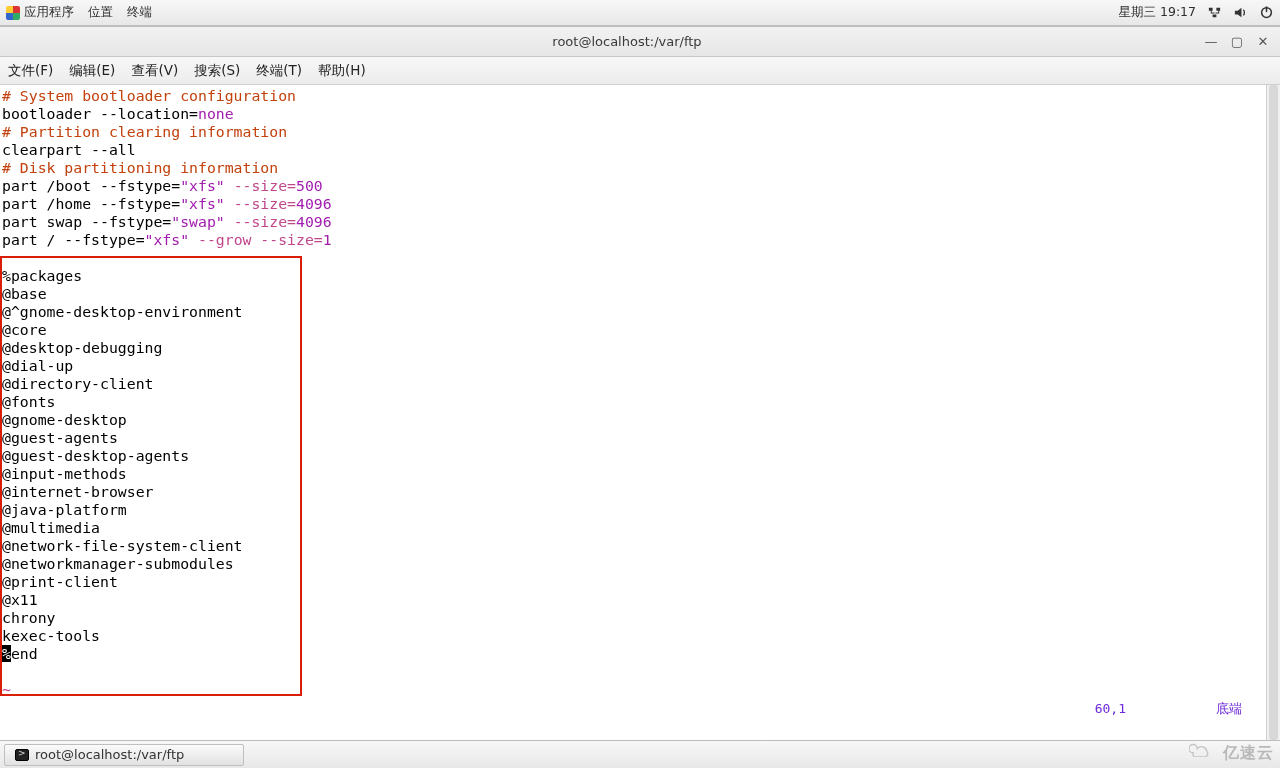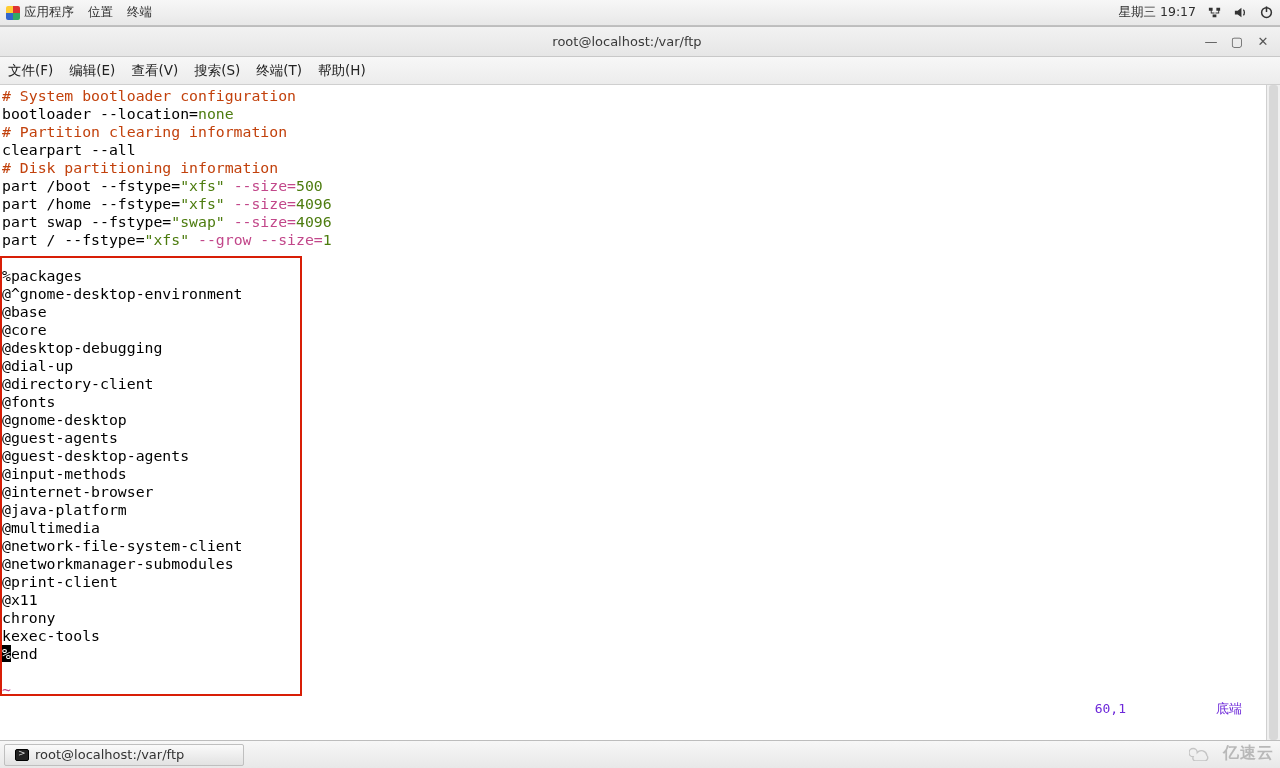--- a/index.html
+++ b/index.html
@@ -21,32 +21,32 @@
 .titlebar .win-btns { display: flex; gap: 12px; padding: 0 10px; font-size: 13px; color: #555; }
 .titlebar .win-btns span { cursor: pointer; width: 14px; text-align: center; }
 .menubar { height: 28px; background: linear-gradient(#f7f7f7,#ececec); border-bottom: 1px solid #cfcfcf; display: flex; align-items: center; gap: 16px; padding: 0 8px; font-size: 13.5px; color: #222; }
 .menubar .mi { cursor: pointer; }
 
 
 .term { flex: 1; background: #ffffff; position: relative; font-family: "DejaVu Sans Mono","Noto Sans Mono","Liberation Mono",monospace; font-size: 14.8px; line-height: 18px; color: #000; padding: 2px 2px 0 2px; overflow: hidden; }
 .term .scrollbar { position: absolute; right: 0; top: 0; bottom: 0; width: 14px; background: #f0f0f0; border-left: 1px solid #d0d0d0; }
 .term .scrollbar .thumb { position: absolute; left: 2px; right: 2px; top: 0; height: 100%; background: #d8d8d8; border-radius: 3px; }
 .blue { color: #c2410c; }
-.red  { color: #4d7c0f; }
+.red  { color: #a21caf; }
 .pink { color: #c2478a; }
 .cur  { background: #000; color: #fff; }
 .pkgbox { border: 2px solid #d81e06; position: absolute; left: 0; top: 171px; width: 302px; height: 440px; pointer-events: none; }
 .statusline { position: absolute; left: 0; right: 14px; bottom: 22px; display: flex; justify-content: flex-end; gap: 90px; padding-right: 24px; font-family: inherit; font-size: 13px; color: #6d28d9; }
 
 
 .taskbar { position: absolute; left: 0; right: 0; bottom: 0; height: 28px; background: linear-gradient(#f7f7f7,#e8e8e8); border-top: 1px solid #bdbdbd; display: flex; align-items: center; font-size: 13px; color: #333; }
 .taskbar .item { display: flex; align-items: center; gap: 6px; padding: 2px 10px; margin-left: 4px; background: linear-gradient(#fafafa,#e2e2e2); border: 1px solid #bfbfbf; border-radius: 2px; height: 22px; min-width: 240px; }
 .taskbar .term-ico { width: 14px; height: 12px; background: #222; border: 1px solid #000; border-radius: 2px; position: relative; }
 .taskbar .term-ico::after { content: ">"; color: #ddd; font-size: 9px; position: absolute; left: 2px; top: -2px; }
-.watermark { position: absolute; right: 6px; bottom: 4px; font-size: 16px; color: #b8b8b8; font-weight: 600; letter-spacing: 1px; display: flex; align-items: center; gap: 12px; }
+.watermark { position: absolute; right: 6px; bottom: 4px; font-size: 16px; color: #b8b8b8; font-weight: 600; letter-spacing: 1px; display: flex; align-items: flex-start; gap: 12px; }
 .watermark svg { width: 22px; height: 14px; }
 </style>
 </head>
 <body>
 
 <div class="top-panel">
   <div class="left">
     <span><span class="apps-icon"></span><span>应用程序</span></span>
     <span>位置</span>
     <span>终端</span>
@@ -102,22 +102,22 @@
     <div><span>bootloader --location=</span><span class="red">none</span></div>
     <div><span class="blue"># Partition clearing information</span></div>
     <div><span>clearpart --all</span></div>
     <div><span class="blue"># Disk partitioning information</span></div>
     <div><span>part /boot --fstype=</span><span class="red">"xfs"</span><span class="pink"> --size=</span><span class="red">500</span></div>
     <div><span>part /home --fstype=</span><span class="red">"xfs"</span><span class="pink"> --size=</span><span class="red">4096</span></div>
     <div><span>part swap --fstype=</span><span class="red">"swap"</span><span class="pink"> --size=</span><span class="red">4096</span></div>
     <div><span>part / --fstype=</span><span class="red">"xfs"</span><span class="pink"> --grow --size=</span><span class="red">1</span></div>
     <div>&nbsp;</div>
     <div><span>%packages</span></div>
+    <div><span>@base</span></div>
     <div><span>@^gnome-desktop-environment</span></div>
-    <div><span>@base</span></div>
     <div><span>@core</span></div>
     <div><span>@desktop-debugging</span></div>
     <div><span>@dial-up</span></div>
     <div><span>@directory-client</span></div>
     <div><span>@fonts</span></div>
     <div><span>@gnome-desktop</span></div>
     <div><span>@guest-agents</span></div>
     <div><span>@guest-desktop-agents</span></div>
     <div><span>@input-methods</span></div>
     <div><span>@internet-browser</span></div>

